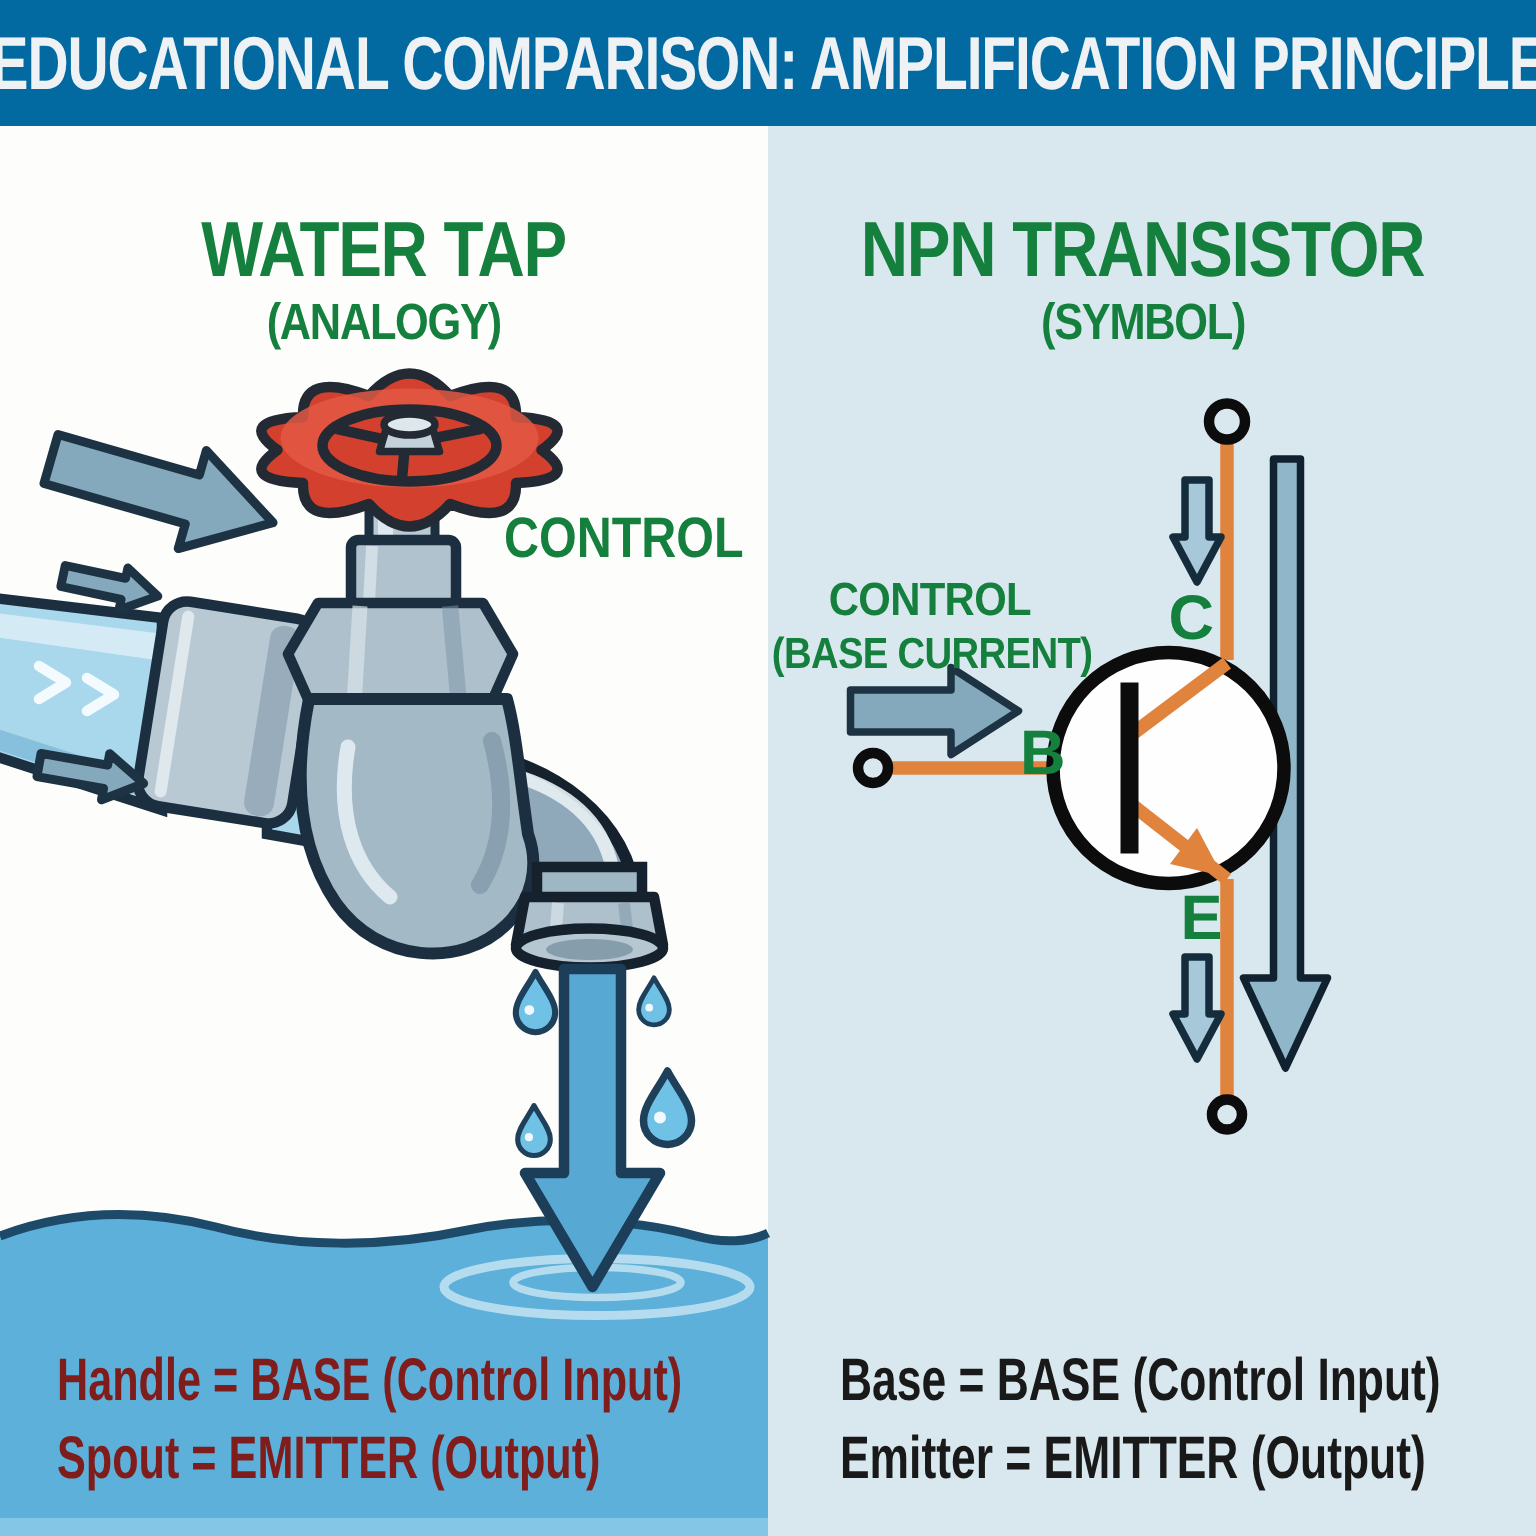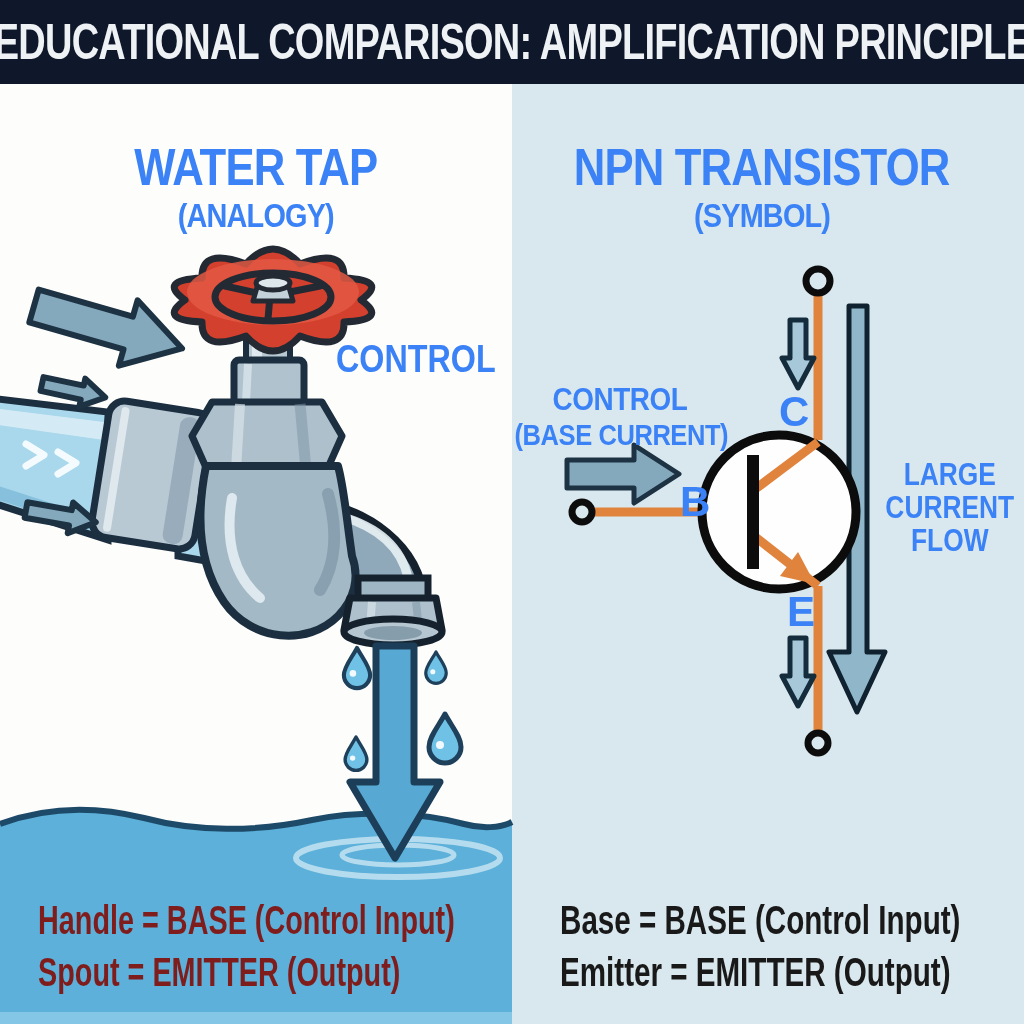--- a/index.html
+++ b/index.html
@@ -3,27 +3,27 @@
 <meta charset="utf-8">
 <style>
   html,body{margin:0;padding:0;background:#222;}
   .canvas{
     position:relative;width:1024px;height:1024px;overflow:hidden;
     font-family:"Liberation Sans", sans-serif;background:#fdfdfc;
   }
   svg{position:absolute;left:0;top:0;z-index:1;}
   .banner{
     position:absolute;left:0;top:0;width:1024px;height:84px;z-index:3;
-    background:#0f172a;display:flex;align-items:center;justify-content:center;
+    background:#0369a1;display:flex;align-items:center;justify-content:center;
   }
   .banner-text{
     color:#eef2f4;font-weight:bold;font-size:50px;letter-spacing:-1px;
     display:inline-block;transform:scaleX(.76);transform-origin:center center;white-space:nowrap;
   }
-  .ov{position:absolute;z-index:4;color:#3b82f6;font-weight:bold;}
+  .ov{position:absolute;z-index:4;color:#15803d;font-weight:bold;}
   .cond{display:inline-block;transform-origin:center top;white-space:nowrap;}
   .cond-l{display:inline-block;transform-origin:left top;white-space:nowrap;}
   .center{text-align:center;}
   .preline{white-space:pre-line;}
   .ttl{font-size:52px;letter-spacing:-1px;line-height:54px;}
   .sub{font-size:34px;letter-spacing:-1px;line-height:42px;}
   .lbl-control-left{left:336px;top:338px;font-size:38px;}
   .blk-flow-left{left:86px;top:692px;width:330px;line-height:42px;}
   .fl1{font-size:40px;letter-spacing:-1px;}
   .fl2{font-size:37px;letter-spacing:-1px;}
@@ -194,25 +194,20 @@
 
   <div class="ov center blk-ctrl-right">
     <span class="cond cr1" style="transform:scaleX(.9);">CONTROL</span><br>
     <span class="cond cr2" style="transform:scaleX(.88);">(BASE CURRENT)</span>
   </div>
 
   <div class="ov term" style="left:779px;top:388px;">C</div>
   <div class="ov term" style="left:680px;top:478px;">B</div>
   <div class="ov term" style="left:787px;top:588px;">E</div>
 
-  <div class="ov center blk-lcf">
-    <span class="cond preline" style="transform:scaleX(.85);">LARGE
-CURRENT
-FLOW</span>
-  </div>
 
   <div class="ov caption cap-left">
     <span class="cond-l" style="transform:scaleX(.72);">Handle = BASE (Control Input)</span><br>
     <span class="cond-l" style="transform:scaleX(.72);">Spout = EMITTER (Output)</span>
   </div>
   <div class="ov caption cap-right">
     <span class="cond-l" style="transform:scaleX(.74);">Base = BASE (Control Input)</span><br>
     <span class="cond-l" style="transform:scaleX(.74);">Emitter = EMITTER (Output)</span>
   </div>
 

